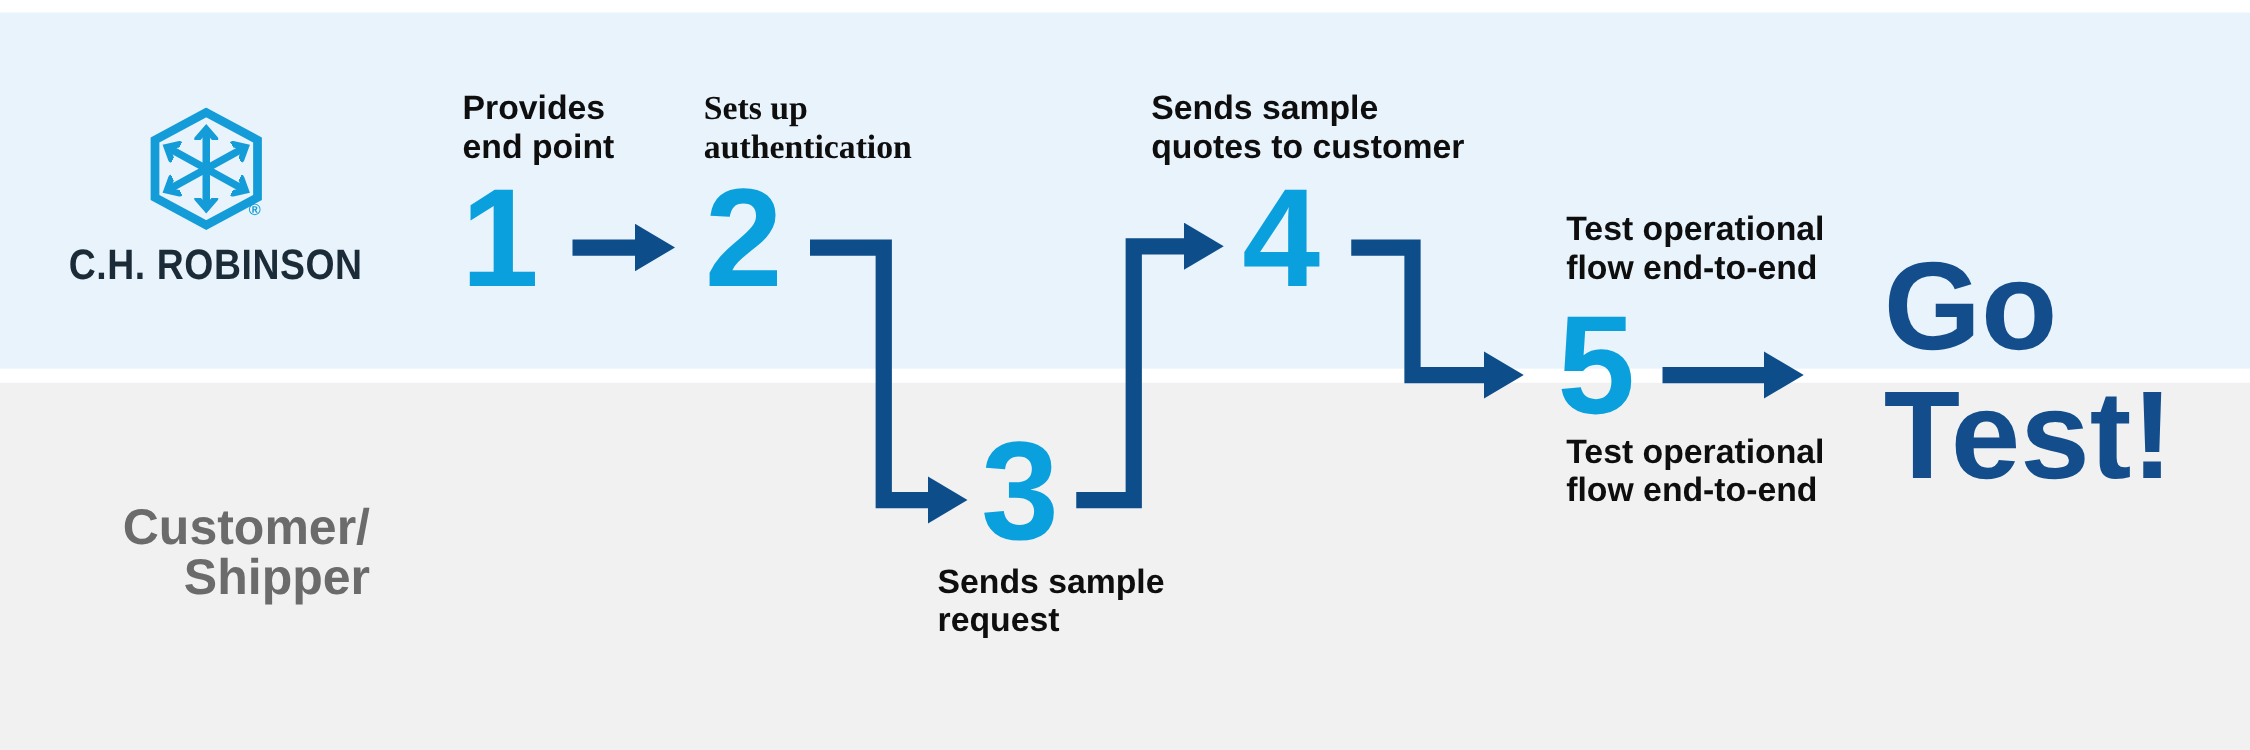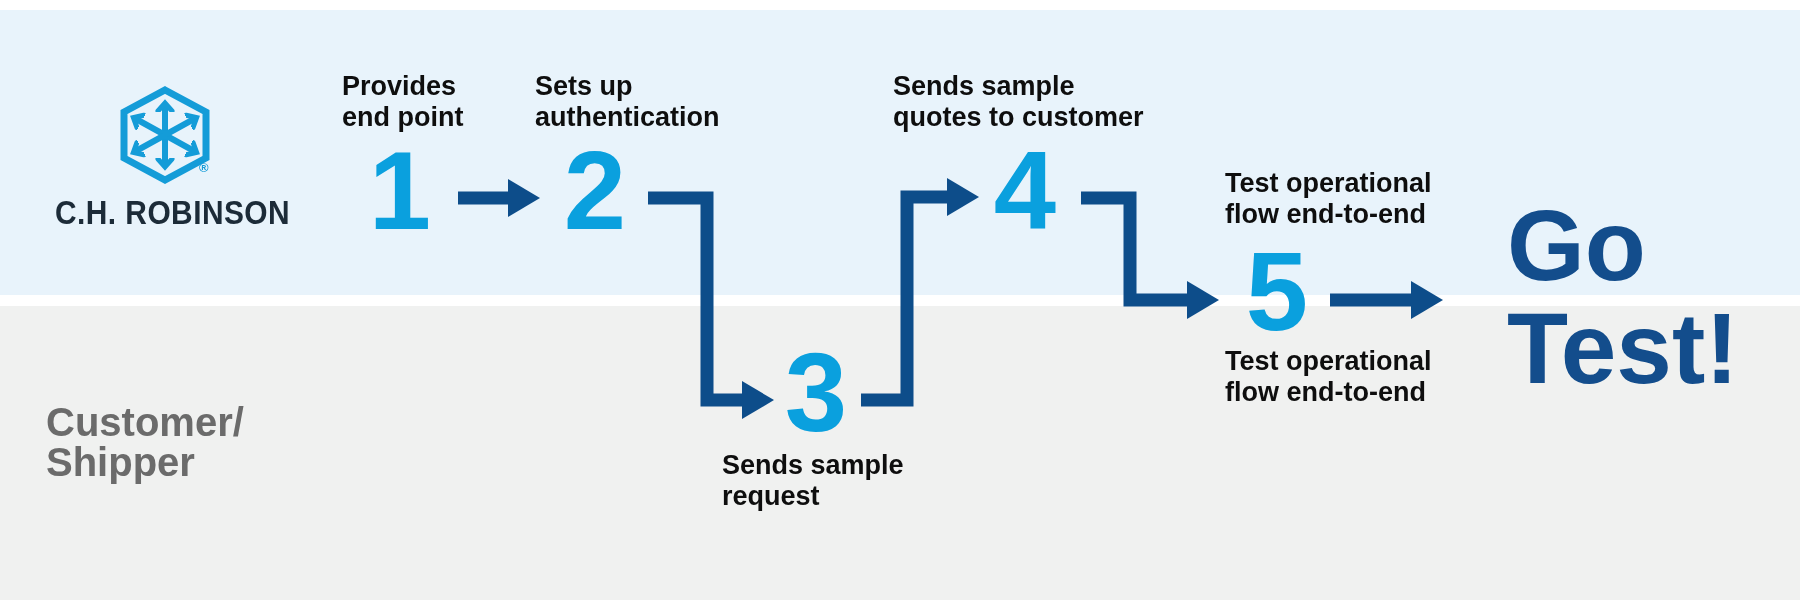--- a/index.html
+++ b/index.html
@@ -29,28 +29,28 @@
     transform:scaleX(.88);transform-origin:left center;white-space:nowrap;
   }
   
   .step-num{
     position:absolute;z-index:10;font-size:112px;line-height:1;font-weight:bold;
     color:var(--step-number);transform:translateX(-50%);
   }
   
   .step-label{
     position:absolute;z-index:10;font-size:27px;line-height:1.16;font-weight:bold;
-    color:var(--label-text);white-space:pre-line;
+    color:var(--label-text);white-space:pre-line;margin-left:28px;
   }
   .go-live{
     position:absolute;left:1507px;top:194px;z-index:10;
     font-size:100px;line-height:1.03;font-weight:bold;color:var(--go-live);white-space:pre-line;
   }
   .customer-label{
-    position:absolute;left:46px;top:402px;width:250px;z-index:10;text-align:left;
+    position:absolute;left:46px;top:402px;width:250px;z-index:10;text-align:right;
     font-size:40px;line-height:1.0;font-weight:bold;color:var(--customer-label);white-space:pre-line;
   }
 </style>
 </head>
 <body>
 
 <div id="canvas">
 
   <div class="lane-top"></div>
   <div class="lane-bottom"></div>
@@ -83,21 +83,21 @@
   <div class="reg-mark">®</div>
   <div class="brand">C.H. ROBINSON</div>
 
   <div class="customer-label">Customer/
 Shipper</div>
 
   <div class="step-label" style="left:342px;top:71px;">Provides
 end point</div>
   <div class="step-num" style="left:400px;top:135px;">1</div>
 
-  <div class="step-label" style="left:535px;top:71px;">Sets up
+  <div class="step-label" style="left:535px;top:71px;font-family:Liberation Serif, serif;">Sets up
 authentication</div>
   <div class="step-num" style="left:595px;top:135px;">2</div>
 
   <div class="step-num" style="left:816px;top:337px;">3</div>
   <div class="step-label" style="left:722px;top:450px;">Sends sample
 request</div>
 
   <div class="step-label" style="left:893px;top:71px;">Sends sample
 quotes to customer</div>
   <div class="step-num" style="left:1025px;top:135px;">4</div>

